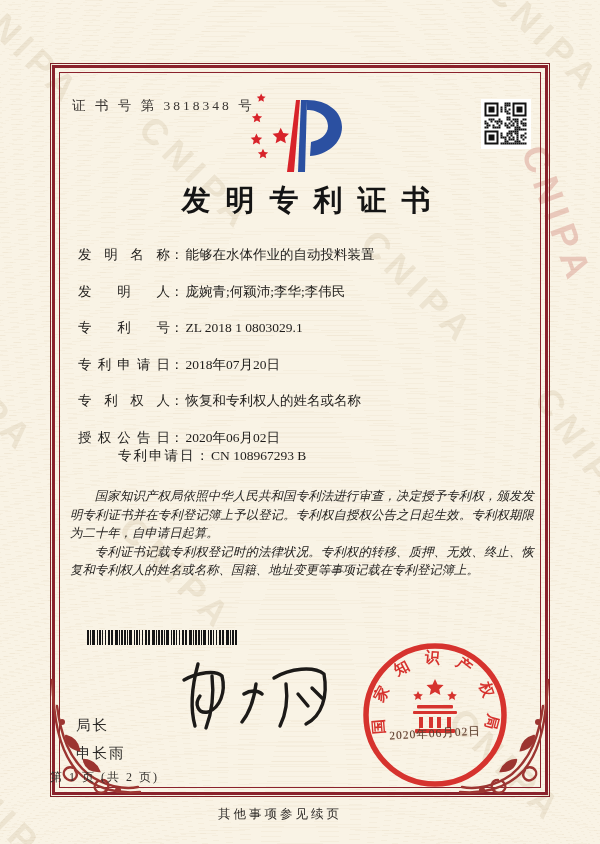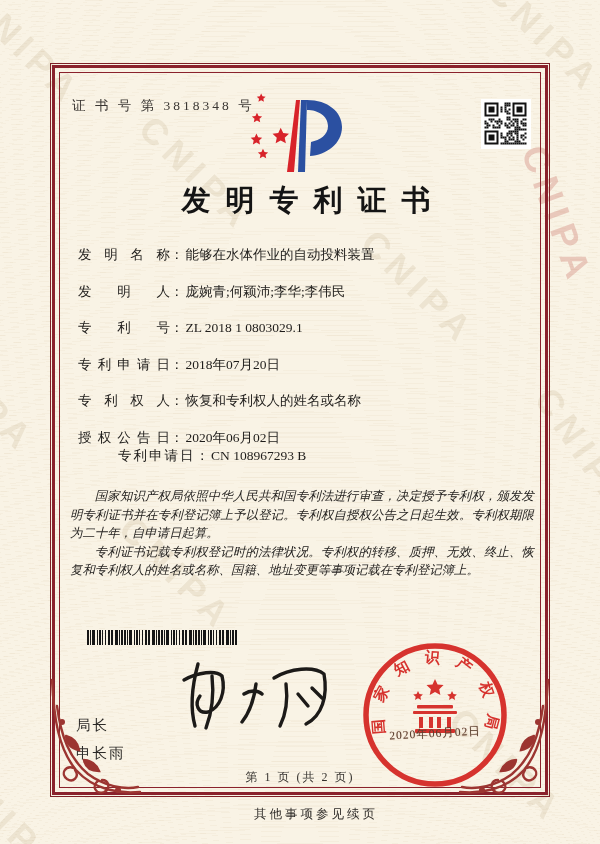--- a/index.html
+++ b/index.html
@@ -56,22 +56,22 @@
     font-family:"Liberation Sans","DejaVu Sans",sans-serif;
     font-size:14.5px;color:#2c2a28;line-height:28px;font-weight:400;letter-spacing:2px;margin-top:20px;
   }
   .signature{position:absolute;left:168px;top:650px;}
   .seal{position:absolute;left:360px;top:641px;width:150px;height:150px;}
   .seal-date{
     position:absolute;left:360px;top:726px;width:150px;text-align:center;
     font-size:11.5px;color:#55412f;letter-spacing:1px;transform:rotate(-3deg);
     text-shadow:0 0 1px rgba(180,60,50,0.45);
   }
-  .pageind{position:absolute;left:50px;top:769px;width:500px;text-align:center;font-size:12px;color:#35322e;letter-spacing:2px;}
-  .note{position:absolute;left:0;top:806px;width:560px;text-align:center;font-size:12.5px;color:#2e2b28;letter-spacing:3px;padding-left:36px;}
+  .pageind{position:absolute;left:50px;top:769px;width:500px;text-align:left;font-size:12px;color:#35322e;letter-spacing:2px;}
+  .note{position:absolute;left:0;top:806px;width:560px;text-align:center;font-size:12.5px;color:#2e2b28;letter-spacing:3px;}
   .orn{position:absolute;pointer-events:none;}
   .orn.br{transform:scaleX(-1);}
 </style>
 </head>
 <body>
 
 <div class="page">
 
   <span class="wm" style="left:-12px;top:-18px;">CNIPA</span>
   <span class="wm" style="left:508px;top:-30px;">CNIPA</span>

